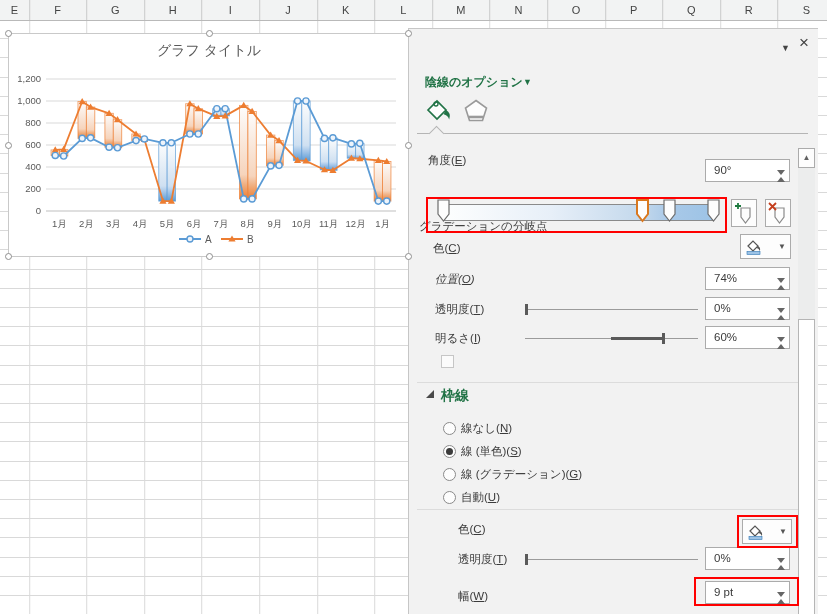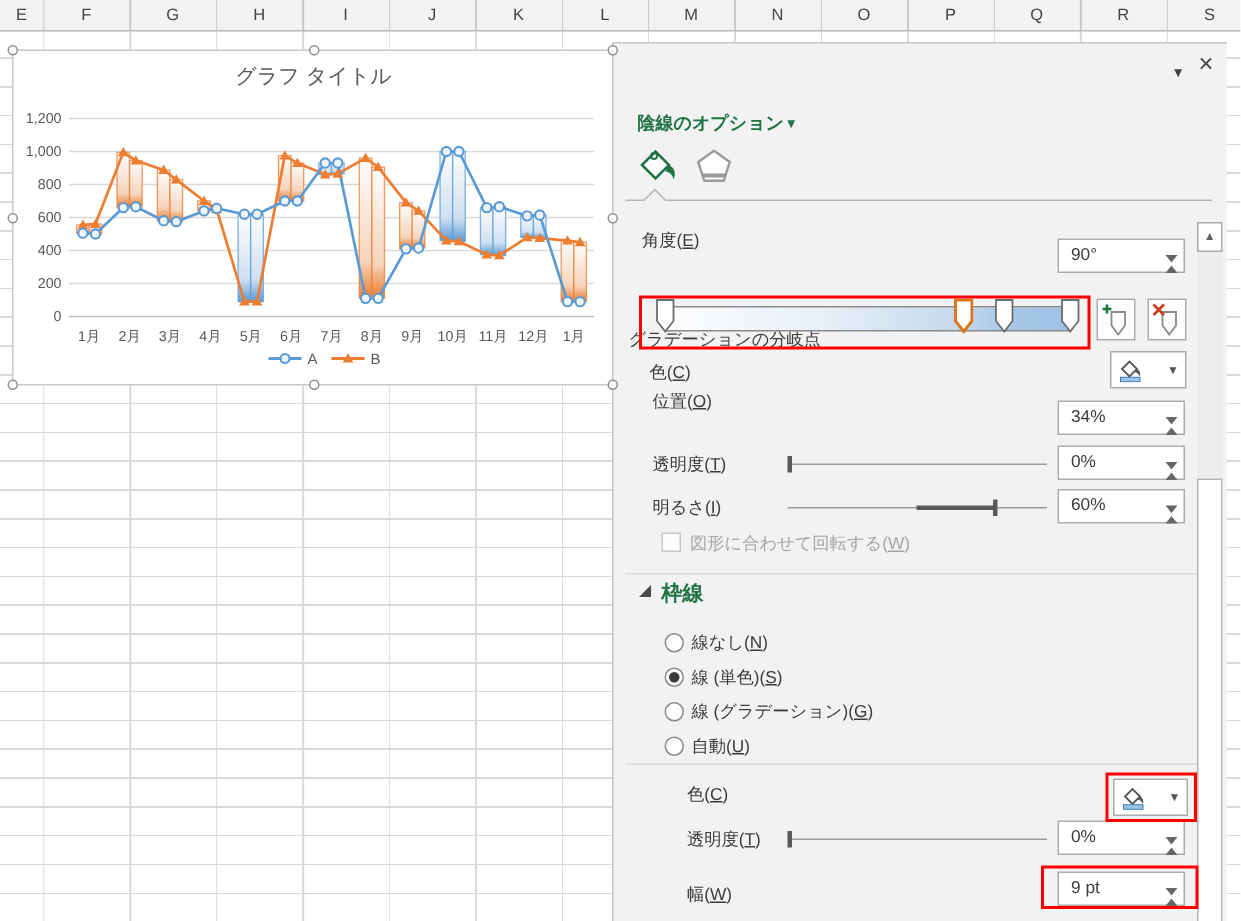--- a/index.html
+++ b/index.html
@@ -289,23 +289,23 @@
   <div class="abs lbl ak" style="left:24px;top:212px;">色(<u>C</u>)</div>
   <div class="colorbtn" style="left:331px;top:205px;width:51px;">
     <svg width="17" height="17" viewBox="0 0 17 17">
       <path d="M3 8 L8 3 L13 8 L8 13 Z" fill="#fff" stroke="#555" stroke-width="1.2"></path>
       <path d="M13 8 q3 1.6 1.8 5 q-.8-2.4-3-2.9 z" fill="#555"></path>
       <rect x="2" y="13.5" width="13" height="3" fill="#9dc3e6" stroke="#2e75b6" stroke-width="0.6"></rect>
     </svg>
     <span class="caret">▼</span>
   </div>
 
-  <div class="abs lbl ak" style="left:26px;top:231px;">位置(<u>O</u>)</div>
+  <div class="abs lbl ak" style="left:26px;top:243px;font-style:italic;">位置(<u>O</u>)</div>
   <div class="spin" style="left:296px;top:238px;">
-    <span>34%</span>
+    <span>74%</span>
     <span class="arr up"><span class="tri-up"></span></span>
     <span class="arr dn"><span class="tri-dn"></span></span>
   </div>
 
   <div class="abs lbl ak" style="left:26px;top:273px;">透明度(<u>T</u>)</div>
   <div class="slider" style="left:116px;top:280px;width:173px;">
     <span class="sl-thumb" style="left:0;"></span>
   </div>
   <div class="spin" style="left:296px;top:268px;">
     <span>0%</span>
@@ -318,21 +318,20 @@
     <span class="sl-fill" style="left:86px;width:52px;"></span>
     <span class="sl-thumb" style="left:137px;"></span>
   </div>
   <div class="spin" style="left:296px;top:297px;">
     <span>60%</span>
     <span class="arr up"><span class="tri-up"></span></span>
     <span class="arr dn"><span class="tri-dn"></span></span>
   </div>
 
   <div class="cb" style="left:32px;top:326px;"></div>
-  <div class="abs lbl ak disabled" style="left:51px;top:326px;">図形に合わせて回転する(<u>W</u>)</div>
 
   <div class="divider" style="top:353px;"></div>
 
   <div class="abs expander" style="left:17px;top:361px;"></div>
   <div class="abs green" style="left:32px;top:358px;font-size:14px;font-weight:bold;">枠線</div>
   <div id="border-radios">
         <div class="radio" style="left: 34px; top: 393px;"></div>
         <div class="abs lbl ak" style="left: 52px; top: 392px;">線なし(<u>N</u>)</div>
         <div class="radio" style="left: 34px; top: 416px;">
           <span class="dot"></span>

